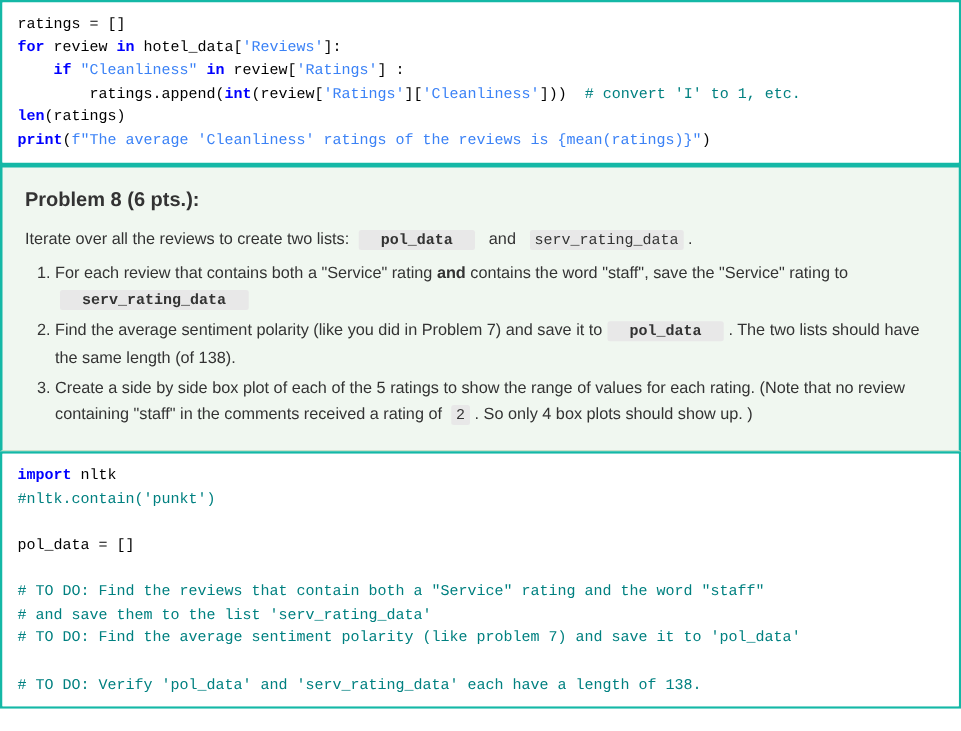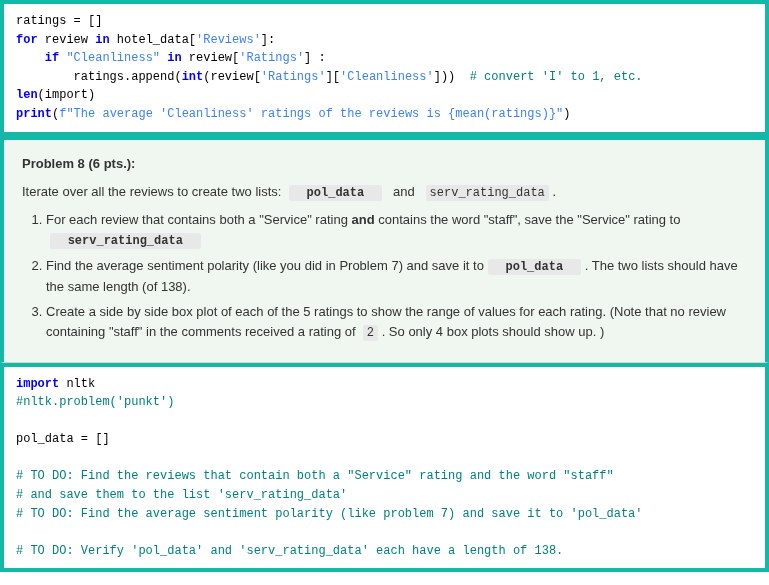--- a/index.html
+++ b/index.html
@@ -5,35 +5,35 @@
     * { box-sizing: border-box; margin: 0; padding: 0; }
     body {
       font-family: Arial, sans-serif;
       font-size: 13px;
       background: #fff;
       color: #333;
       width: 769px;
     }
 
     .cell {
-      border: 4px solid #14b8a6;
+      border: 2px solid #14b8a6;
       margin-bottom: 0;
       background: #fff;
     }
 
     .markdown-cell {
       background: #f0f7f0;
       padding: 14px 18px;
       border-bottom: 1px solid #c8dfc8;
       line-height: 1.6;
     }
 
     .markdown-cell .problem-title {
       font-weight: bold;
-      font-size: 13px;
+      font-size: 16px;
       margin-bottom: 8px;
     }
 
     .markdown-cell p {
       font-size: 13px;
       margin-bottom: 6px;
     }
 
     .markdown-cell ol {
       margin-left: 24px;
@@ -80,41 +80,41 @@
   </style>
 </head>
 <body>
 
 <div class="cell">
   <div class="code-block">
     <span class="line"><span class="py-normal">ratings = []</span></span>
     <span class="line"><span class="py-kw">for</span><span class="py-normal"> review </span><span class="py-kw">in</span><span class="py-normal"> hotel_data[</span><span class="py-str">'Reviews'</span><span class="py-normal">]:</span></span>
     <span class="line">    <span class="py-kw">if</span><span class="py-normal"> </span><span class="py-str">"Cleanliness"</span><span class="py-normal"> </span><span class="py-kw">in</span><span class="py-normal"> review[</span><span class="py-str">'Ratings'</span><span class="py-normal">] :</span></span>
     <span class="line">        <span class="py-normal">ratings.append(</span><span class="py-kw">int</span><span class="py-normal">(review[</span><span class="py-str">'Ratings'</span><span class="py-normal">][</span><span class="py-str">'Cleanliness'</span><span class="py-normal">]))  </span><span class="py-comment"># convert 'I' to 1, etc.</span></span>
-    <span class="line"><span class="py-kw">len</span><span class="py-normal">(import)</span></span>
+    <span class="line"><span class="py-kw">len</span><span class="py-normal">(ratings)</span></span>
     <span class="line"><span class="py-kw">print</span><span class="py-normal">(</span><span class="py-str">f"The average 'Cleanliness' ratings of the reviews is {mean(ratings)}"</span><span class="py-normal">)</span></span>
   </div>
 </div>
 
 <div class="cell markdown-cell">
   <div class="problem-title">Problem 8 (6 pts.):</div>
   <p>
     Iterate over all the reviews to create two lists: &nbsp;<code class="inline-bold">pol_data</code> &nbsp; and &nbsp; <code class="inline-code">serv_rating_data</code> .
   </p>
   <ol>
     <li>For each review that contains both a "Service" rating <strong>and</strong> contains the word "staff", save the "Service" rating to &nbsp;<code class="inline-bold">serv_rating_data</code></li>
     <li>Find the average sentiment polarity (like you did in Problem 7) and save it to <code class="inline-bold">pol_data</code> . The two lists should have the same length (of 138).</li>
     <li>Create a side by side box plot of each of the 5 ratings to show the range of values for each rating. (Note that no review containing "staff" in the comments received a rating of &nbsp;<code class="inline-code">2</code> . So only 4 box plots should show up. )</li>
   </ol>
 </div>
 
 <div class="cell">
   <div class="code-block">
     <span class="line"><span class="py-kw">import</span><span class="py-normal"> nltk</span></span>
-    <span class="line"><span class="py-comment">#nltk.problem('punkt')</span></span>
+    <span class="line"><span class="py-comment">#nltk.contain('punkt')</span></span>
     <span class="line">&nbsp;</span>
     <span class="line"><span class="py-normal">pol_data = []</span></span>
     <span class="line">&nbsp;</span>
     <span class="line"><span class="py-comment"># TO DO: Find the reviews that contain both a "Service" rating and the word "staff"</span></span>
     <span class="line"><span class="py-comment"># and save them to the list 'serv_rating_data'</span></span>
     <span class="line"><span class="py-comment"># TO DO: Find the average sentiment polarity (like problem 7) and save it to 'pol_data'</span></span>
     <span class="line">&nbsp;</span>
     <span class="line"><span class="py-comment"># TO DO: Verify 'pol_data' and 'serv_rating_data' each have a length of 138.</span></span>
   </div>
 </div>

